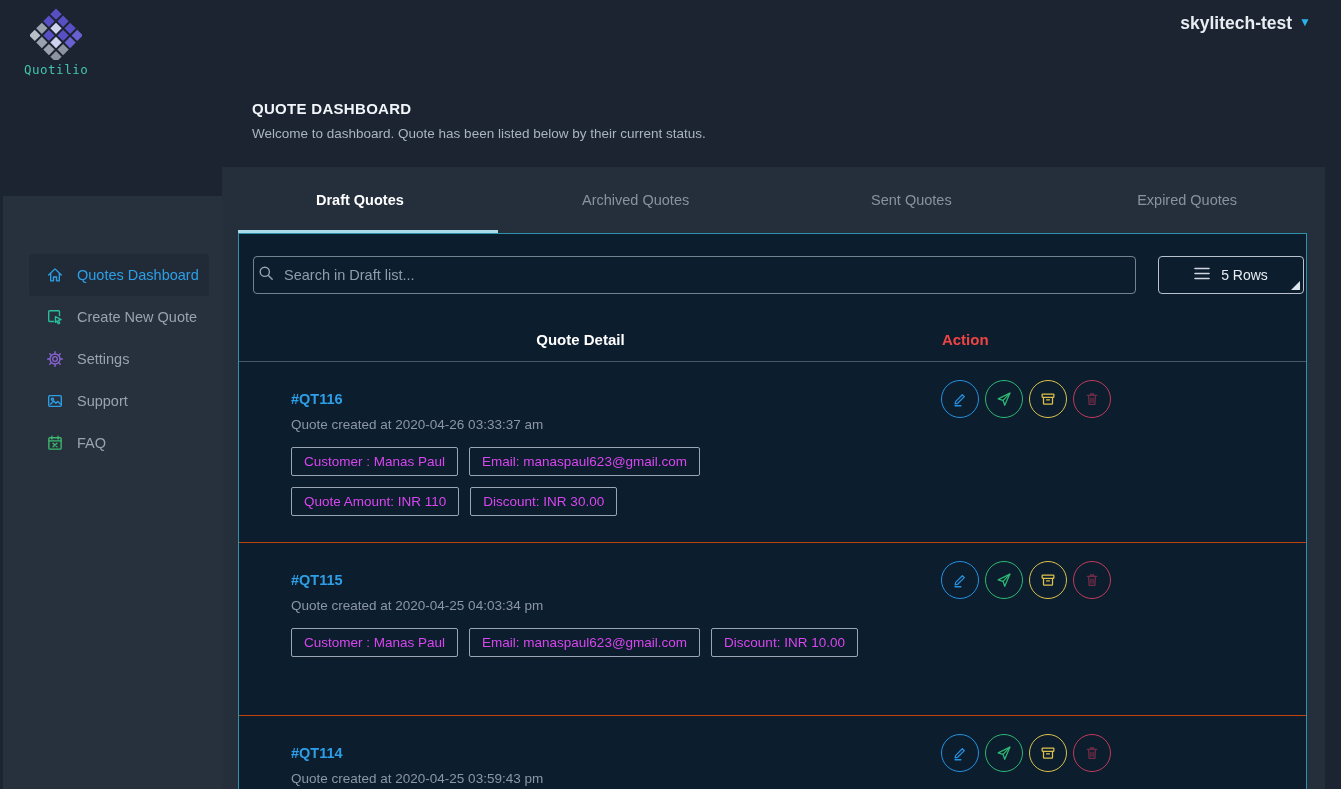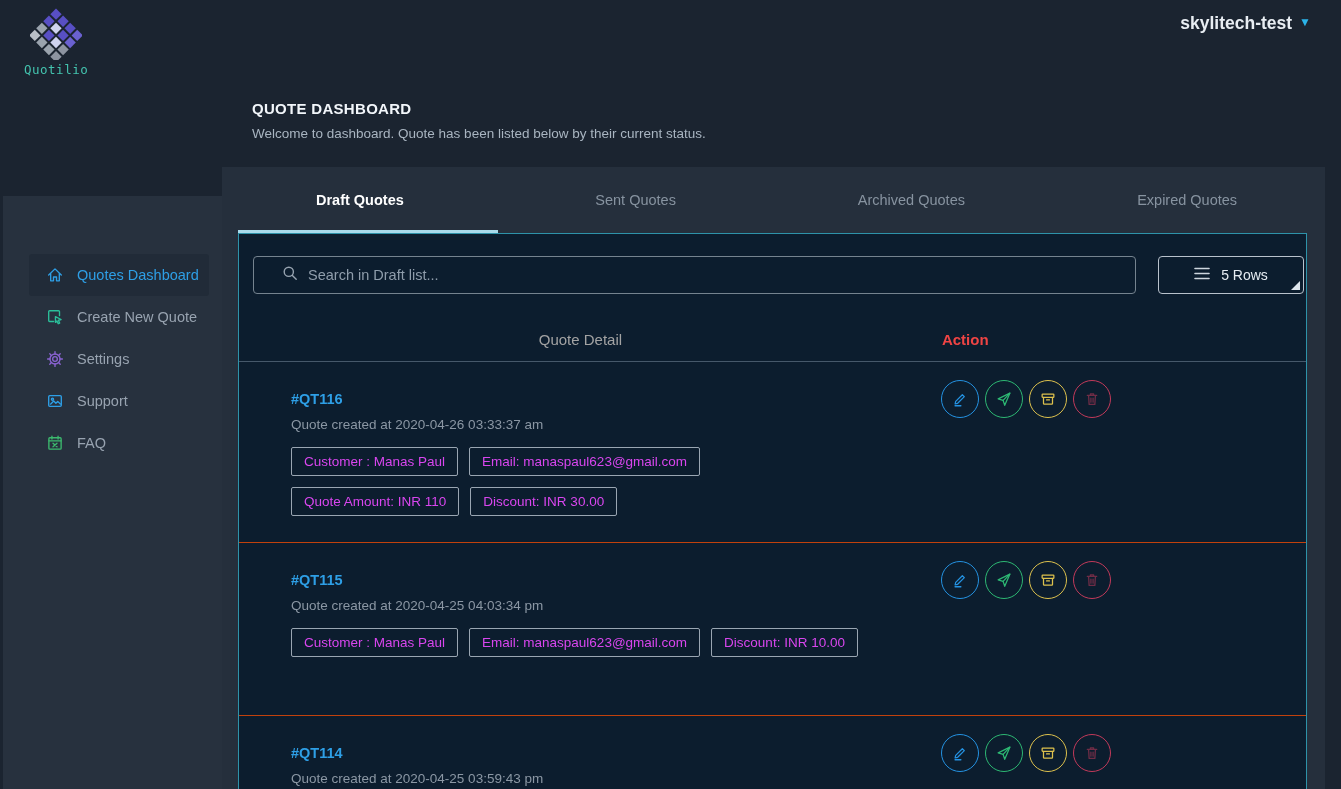--- a/index.html
+++ b/index.html
@@ -37,30 +37,30 @@
 
   .tabbar { display:flex; height:66px; }
   .tab { flex:1; position:relative; display:flex; align-items:center; justify-content:center; font-size:14.5px; color:#8793a0; cursor:pointer; }
   .tab.active { color:#ffffff; font-weight:bold; }
   .tab.active::after { content:""; position:absolute; left:16px; right:0; bottom:0; height:3px; background:#a9dbeb; }
 
   .tcontainer { position:absolute; left:16px; top:66px; right:18px; bottom:-6px; border:1px solid #2e93aa; background:#0c1d2e; }
 
   
   .toolbar { display:flex; align-items:center; padding:22px 2px 24px 14px; }
-  .searchbox { flex:1; height:38px; border:1px solid #75838f; border-radius:4px; display:flex; align-items:center; gap:10px; padding:0 28px; }
+  .searchbox { flex:1; height:38px; border:1px solid #75838f; border-radius:4px; display:flex; align-items:center; gap:10px; padding:0 4px; }
   .searchbox svg { flex:0 0 16px; }
   .searchbox input { flex:1; background:transparent; border:none; outline:none; color:#cfd8e0; font-size:14.5px; font-family:"Liberation Sans", sans-serif; }
   .searchbox input::placeholder { color:#8f9dab; }
   .rows-btn { position:relative; margin-left:22px; width:146px; height:38px; border:1px solid #b9c2cc; border-radius:4px; display:flex; align-items:center; justify-content:center; gap:11px; font-size:14px; color:#e6ecf2; cursor:pointer; background:transparent; }
   .rows-btn .corner { position:absolute; right:3px; bottom:3px; width:0; height:0; border-left:9px solid transparent; border-bottom:9px solid #dfe7ee; }
 
   
   .thead { display:grid; grid-template-columns:64% 36%; height:44px; align-items:center; border-bottom:1px solid #46586a; }
-  .th-detail { text-align:center; font-size:15px; font-weight:normal; color:#a3a3a3; }
+  .th-detail { text-align:center; font-size:15px; font-weight:bold; color:#ffffff; }
   .th-action { text-align:left; padding-left:20px; font-size:15px; font-weight:bold; color:#ef4444; }
 
   .trow { display:grid; grid-template-columns:64% 36%; padding:28px 0 26px 0; border-bottom:1px solid #c2410c; min-height:173px; }
   .trow.partial { border-bottom:none; min-height:80px; }
   .cell-detail { padding-left:52px; }
   .quote-id { display:inline-block; color:#2e9fe6; font-size:14.5px; font-weight:600; text-decoration:none; cursor:pointer; }
   .quote-created { margin-top:9px; font-size:13.5px; color:#8b97a4; }
   .chips { margin-top:15px; display:flex; flex-wrap:wrap; gap:11px 11px; max-width:575px; }
   .chip { border:1px solid #9aa6b2; border-radius:2px; padding:6px 12px; font-size:13.5px; color:#d946ef; white-space:nowrap; }
 
@@ -159,22 +159,22 @@
       </svg>
     </span>
     <span>FAQ</span>
   </div>
 </nav>
 
 <section class="card">
 
   <div class="tabbar">
     <div class="tab active">Draft Quotes</div>
+    <div class="tab">Archived Quotes</div>
     <div class="tab">Sent Quotes</div>
-    <div class="tab">Archived Quotes</div>
     <div class="tab">Expired Quotes</div>
   </div>
 
   <div class="tcontainer">
 
     <div class="toolbar">
       <div class="searchbox">
         <span>
           <svg width="16" height="16" viewBox="0 0 16 16" fill="none" stroke="#97a3b0" stroke-width="1.4" stroke-linecap="round">
             <circle cx="6.8" cy="6.8" r="4.6"></circle>

